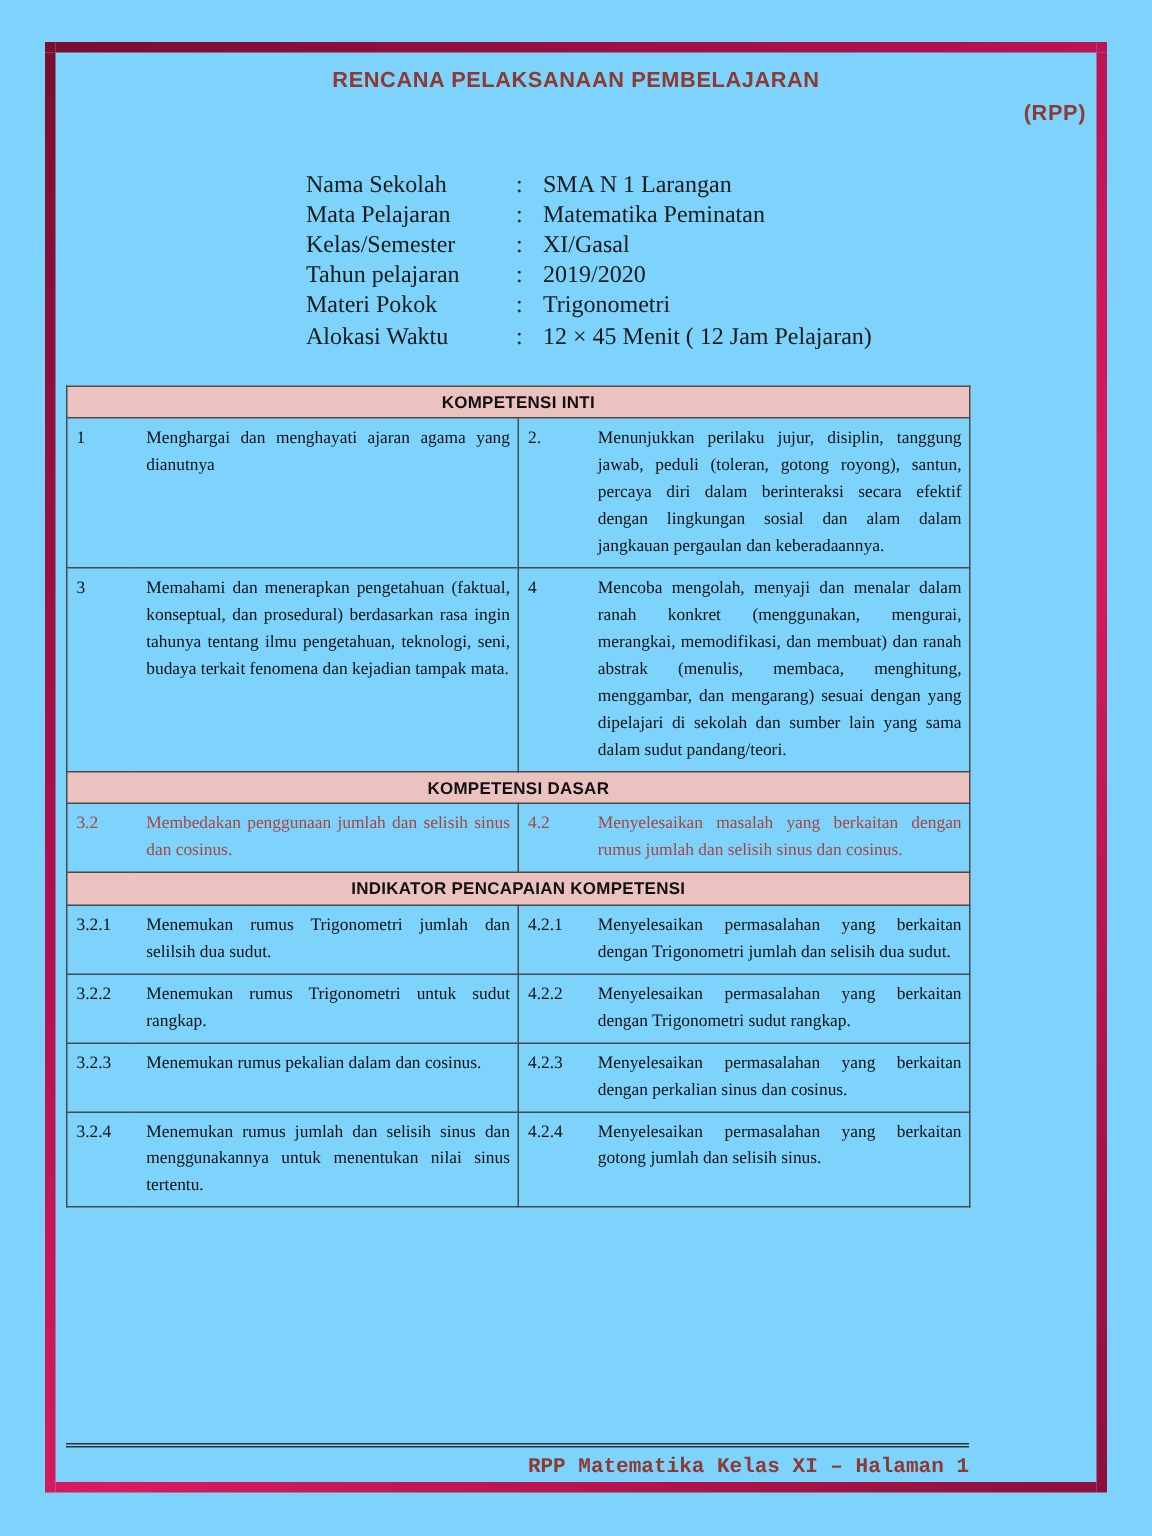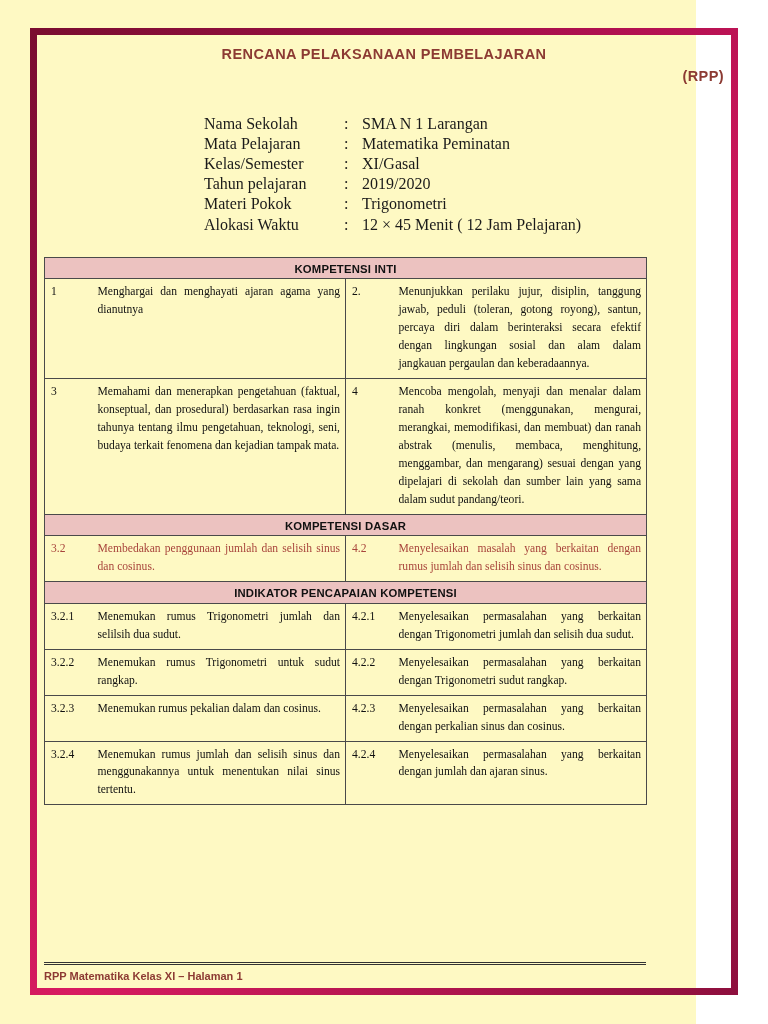--- a/index.html
+++ b/index.html
@@ -10,24 +10,24 @@
   body {
     width: 768px;
     height: 1024px;
     font-family: "Liberation Serif", serif;
     overflow: hidden;
   }
 
   
   #page {
     position: relative;
-    width: 696px;
+    width: 768px;
     height: 1024px;
     box-sizing: border-box;
-    background: #fef9c3;
+    background: #7dd3fc;
   }
   #page-border {
     position: absolute;
     left: 30px;
     top: 28px;
     width: 708px;
     height: 967px;
     box-sizing: border-box;
     border-style: solid;
     border-width: 7px;
@@ -130,25 +130,25 @@
     width: 602px;
   }
   .footer .rule-top {
     border-top: 1.6px solid #333333;
     border-bottom: 1px solid #333333;
     height: 2.5px;
     width: 100%;
     box-sizing: border-box;
   }
   .footer .ftext {
-    text-align: left;
+    text-align: right;
     color: #8c3a33;
-    font-family: Liberation Sans, sans-serif;
+    font-family: Liberation Mono, monospace;
     font-weight: bold;
-    font-size: 11px;
+    font-size: 14px;
     padding-top: 5px;
   }
 </style>
 </head>
 <body>
 
 <div id="page">
 
   <div id="page-border"></div>
 
@@ -254,21 +254,21 @@
           <td class="num num-wide">3.2.3</td>
           <td class="body">Menemukan rumus pekalian dalam dan cosinus.</td>
           <td class="num num-wide">4.2.3</td>
           <td class="body">Menyelesaikan permasalahan yang berkaitan dengan perkalian sinus dan cosinus.</td>
         </tr>
 
         <tr>
           <td class="num num-wide">3.2.4</td>
           <td class="body">Menemukan rumus jumlah dan selisih sinus dan menggunakannya untuk menentukan nilai sinus tertentu.</td>
           <td class="num num-wide">4.2.4</td>
-          <td class="body">Menyelesaikan permasalahan yang berkaitan dengan jumlah dan ajaran sinus.</td>
+          <td class="body">Menyelesaikan permasalahan yang berkaitan gotong jumlah dan selisih sinus.</td>
         </tr>
 
       </tbody>
     </table>
 
   </div>
 
   <div class="footer">
     <div class="rule-top"></div>
     <div class="ftext">RPP Matematika Kelas XI – Halaman 1</div>

